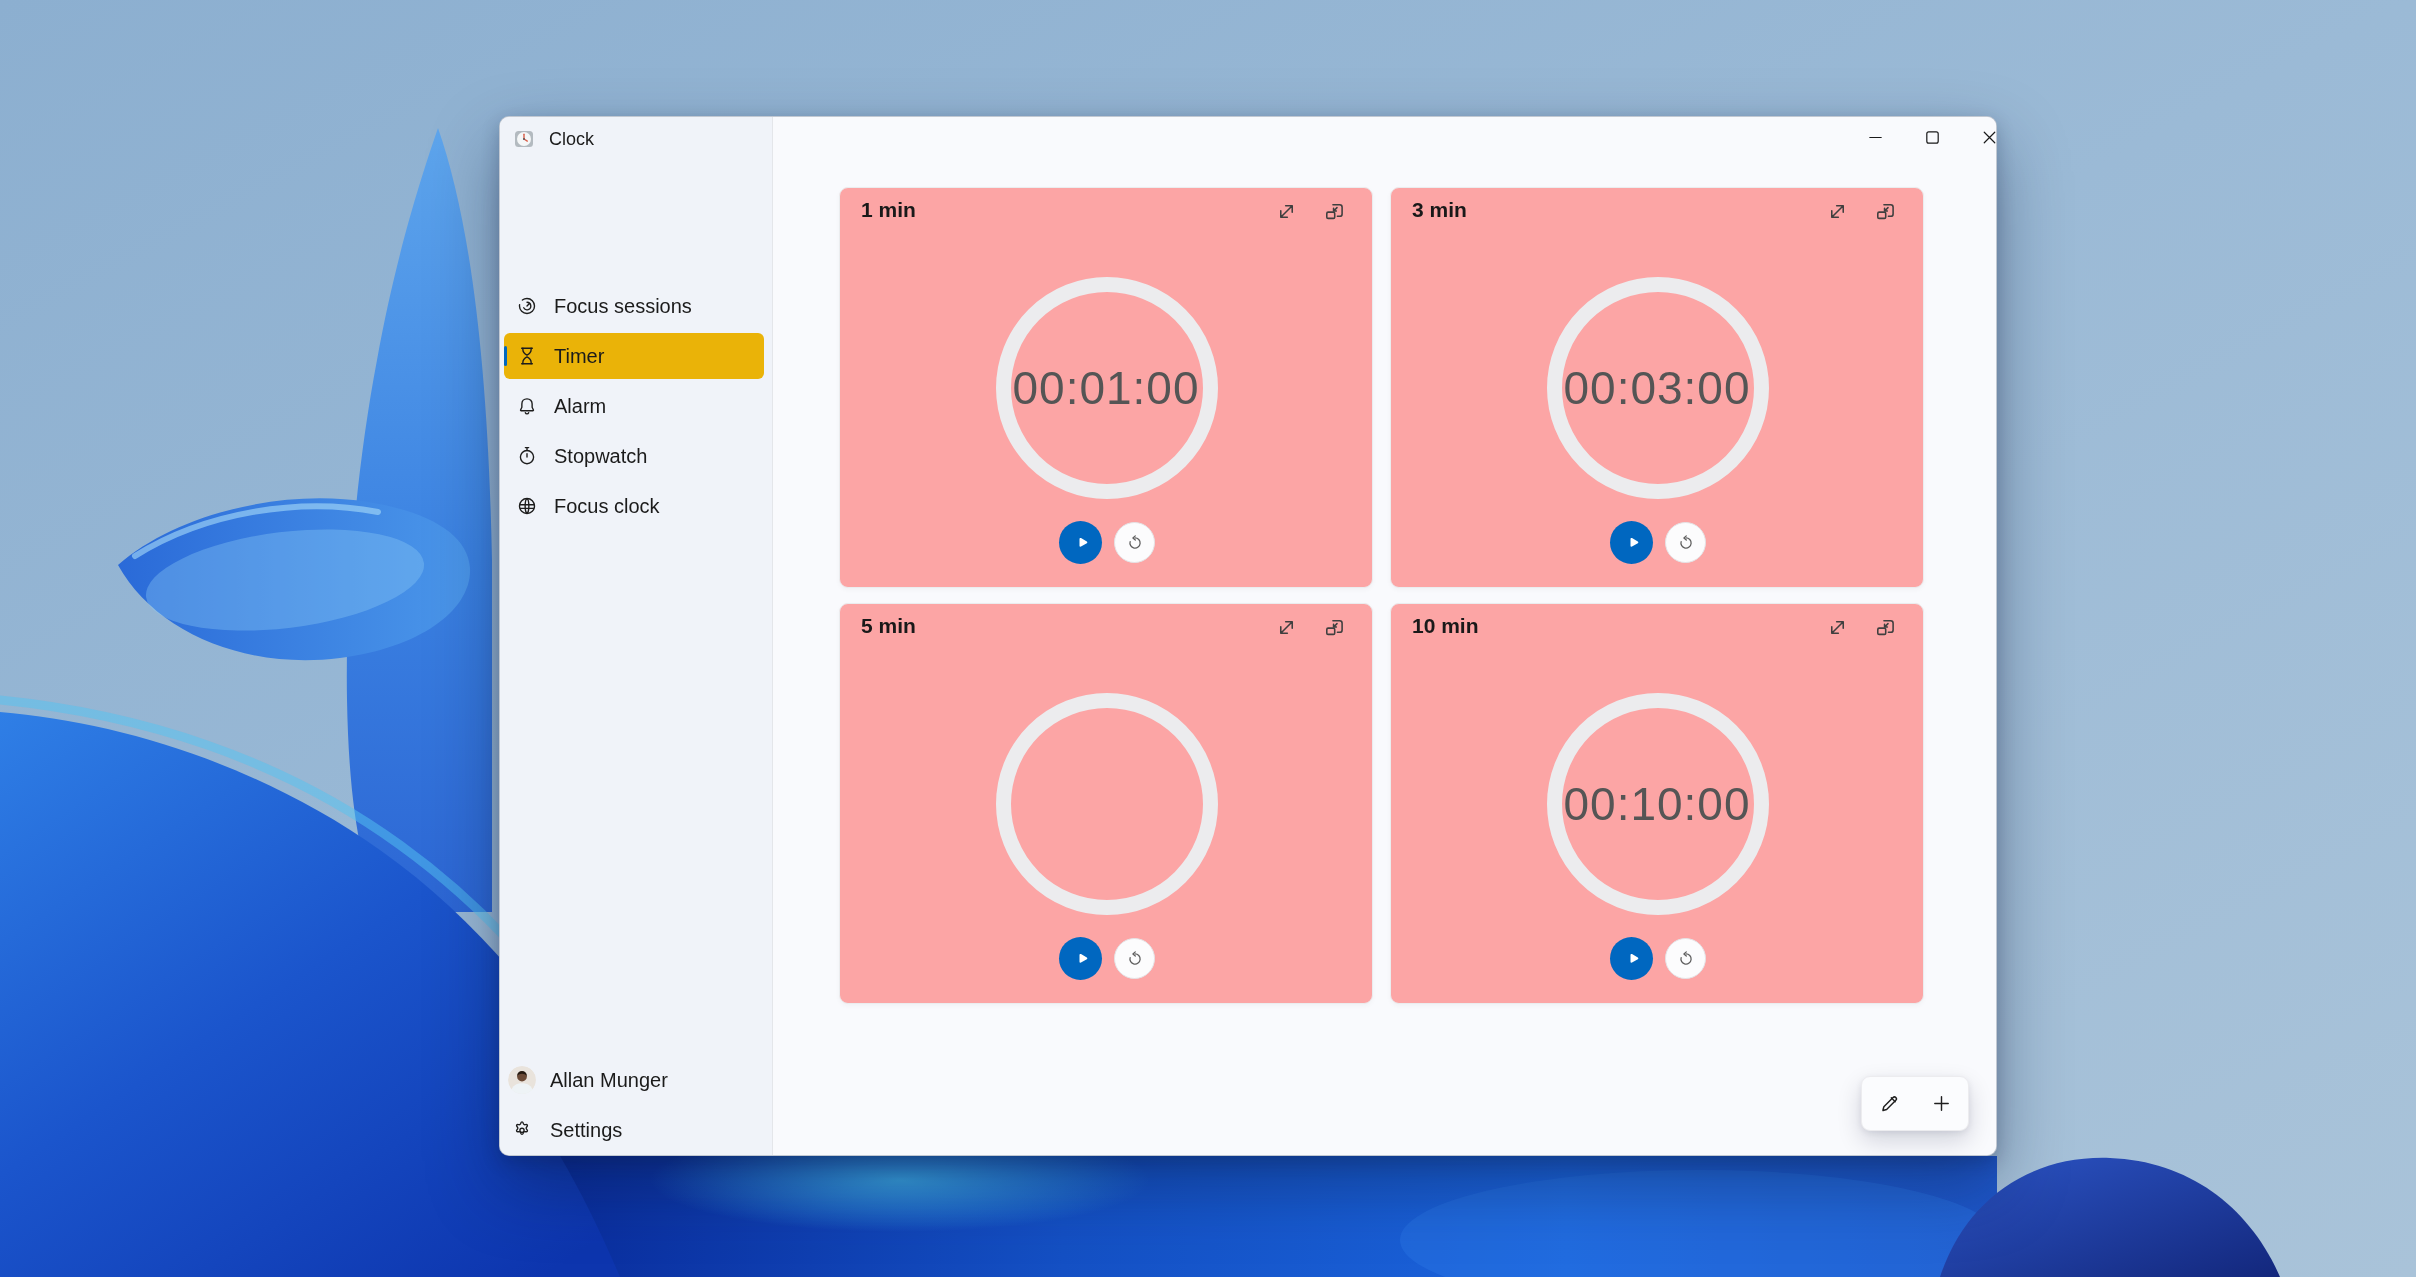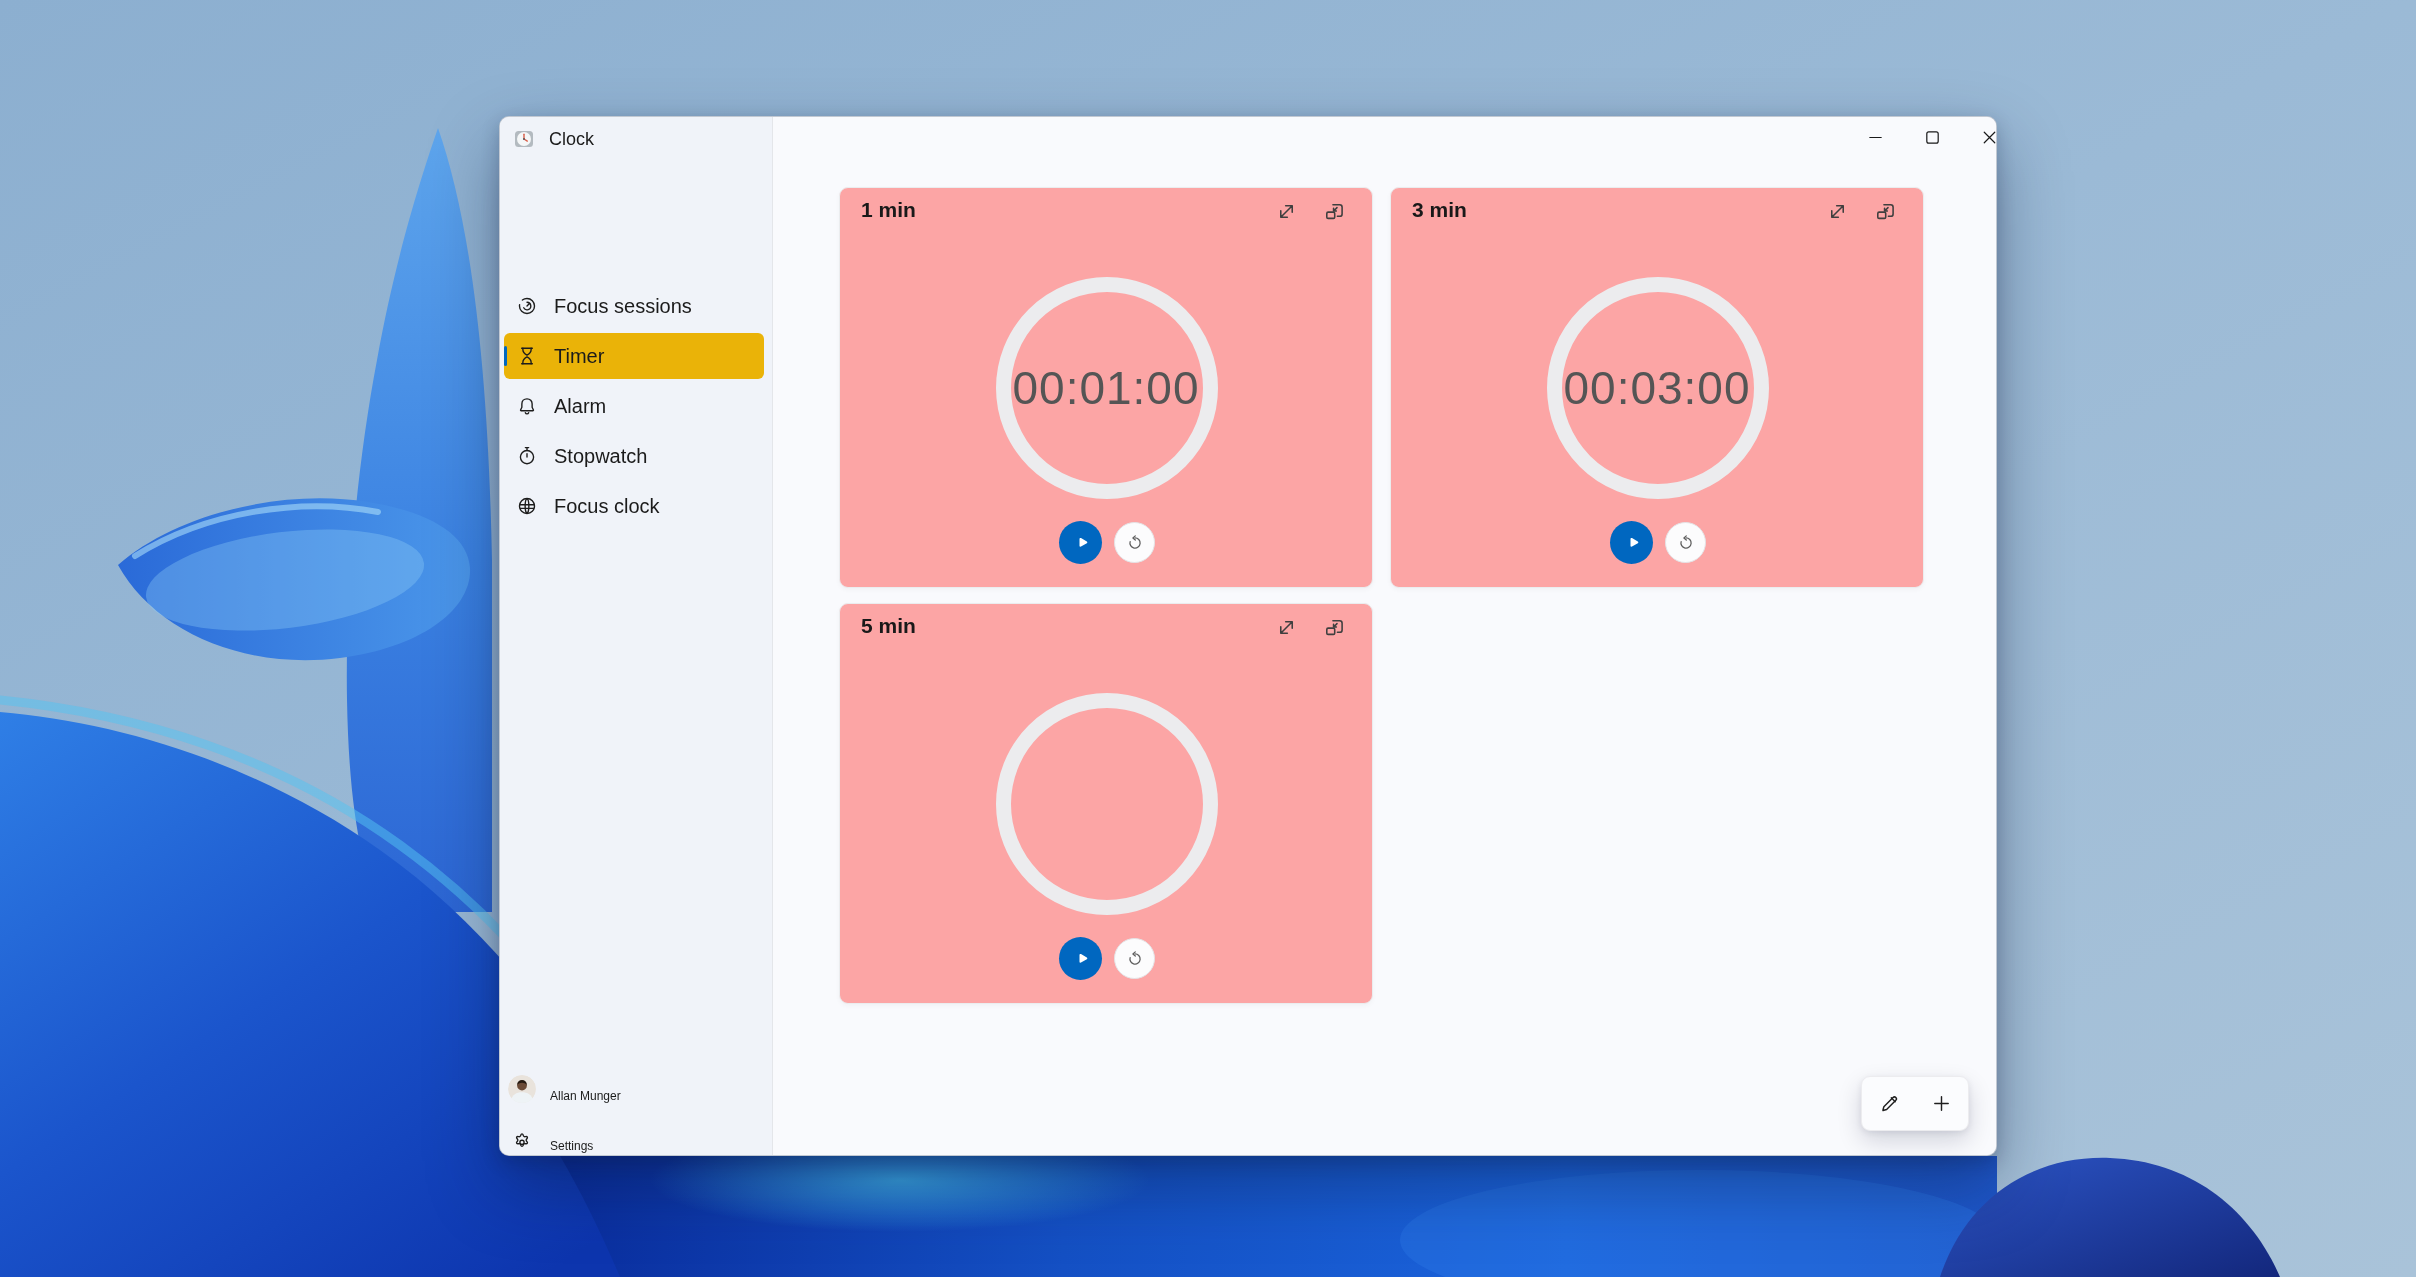--- a/index.html
+++ b/index.html
@@ -34,21 +34,21 @@
   .ctrl svg{width:21px;height:21px;}
 
   
   .nav{position:absolute;left:4px;right:8px;top:166px;}
   .nav-item{position:relative;height:46px;border-radius:6px;display:flex;align-items:center;
             padding-left:12px;gap:16px;margin-bottom:4px;color:#1b1b1b;font-size:20px;cursor:pointer;}
   .nav-item.sel{background:#eab308;}
   .accent-bar{position:absolute;left:0;top:13px;width:3px;height:20px;border-radius:2px;background:#0067c0;}
   .nav-ic{width:22px;height:22px;color:#1d1d1d;flex:none;}
   .footer-item{position:absolute;left:4px;right:8px;height:46px;border-radius:6px;display:flex;
-               align-items:flex-end;color:#1b1b1b;font-size:12px;cursor:pointer;}
+               align-items:center;color:#1b1b1b;font-size:20px;cursor:pointer;}
   .footer-user{top:940px;padding-left:4px;gap:14px;}
   .footer-settings{top:990px;padding-left:7px;gap:17px;}
   .avatar{width:28px;height:28px;border-radius:50%;overflow:hidden;flex:none;}
 
   
   .card{position:absolute;width:534px;height:401px;background:#fca5a5;border:1px solid #ebedef;
         border-radius:9px;box-shadow:0 2px 5px rgba(0,0,0,.035);box-sizing:border-box;text-decoration:underline;}
   .c0{left:66px;top:70px}.c1{left:617px;top:70px}.c2{left:66px;top:486px}.c3{left:617px;top:486px}
   .card-title{position:absolute;left:21px;top:10px;font-size:21px;font-weight:700;color:#191919;}
   .icon-btn{position:absolute;top:8px;width:31px;height:31px;border-radius:5px;display:flex;
@@ -353,20 +353,47 @@
               <use href="#i-play"></use>
             </svg>
           </button>
         <button class="reset-btn">
             <svg>
               <use href="#i-reset"></use>
             </svg>
           </button>
       </div>
 
+      <div class="card c3">
+        <div class="card-title">10 min</div>
+        <button class="icon-btn expand-btn">
+            <svg>
+              <use href="#i-expand"></use>
+            </svg>
+          </button>
+        <button class="icon-btn pip-btn">
+            <svg>
+              <use href="#i-pip"></use>
+            </svg>
+          </button>
+        <svg class="ring" width="236" height="236">
+            <circle cx="118" cy="118" r="103.5" fill="none" stroke="#ececee" stroke-width="15"></circle>
+          </svg>
+        <div class="time">00:10:00</div>
+        <button class="play-btn">
+            <svg>
+              <use href="#i-play"></use>
+            </svg>
+          </button>
+        <button class="reset-btn">
+            <svg>
+              <use href="#i-reset"></use>
+            </svg>
+          </button>
+      </div>
     </div>
 
     <div class="titlebar">
       <div class="app-brand">
         <svg viewBox="0 0 22 22">
           <rect x="2" y="3" width="18" height="16" rx="3.5" fill="#b3bac0"></rect>
           <circle cx="11" cy="11" r="7" fill="#f5f7f8"></circle>
           <line x1="11" y1="11" x2="11" y2="6.3" stroke="#d95f4b" stroke-width="1.4" stroke-linecap="round"></line>
           <line x1="11" y1="11" x2="14.3" y2="13.1" stroke="#d95f4b" stroke-width="1.4" stroke-linecap="round"></line>
           <circle cx="11" cy="11" r="1" fill="#55585c"></circle>

